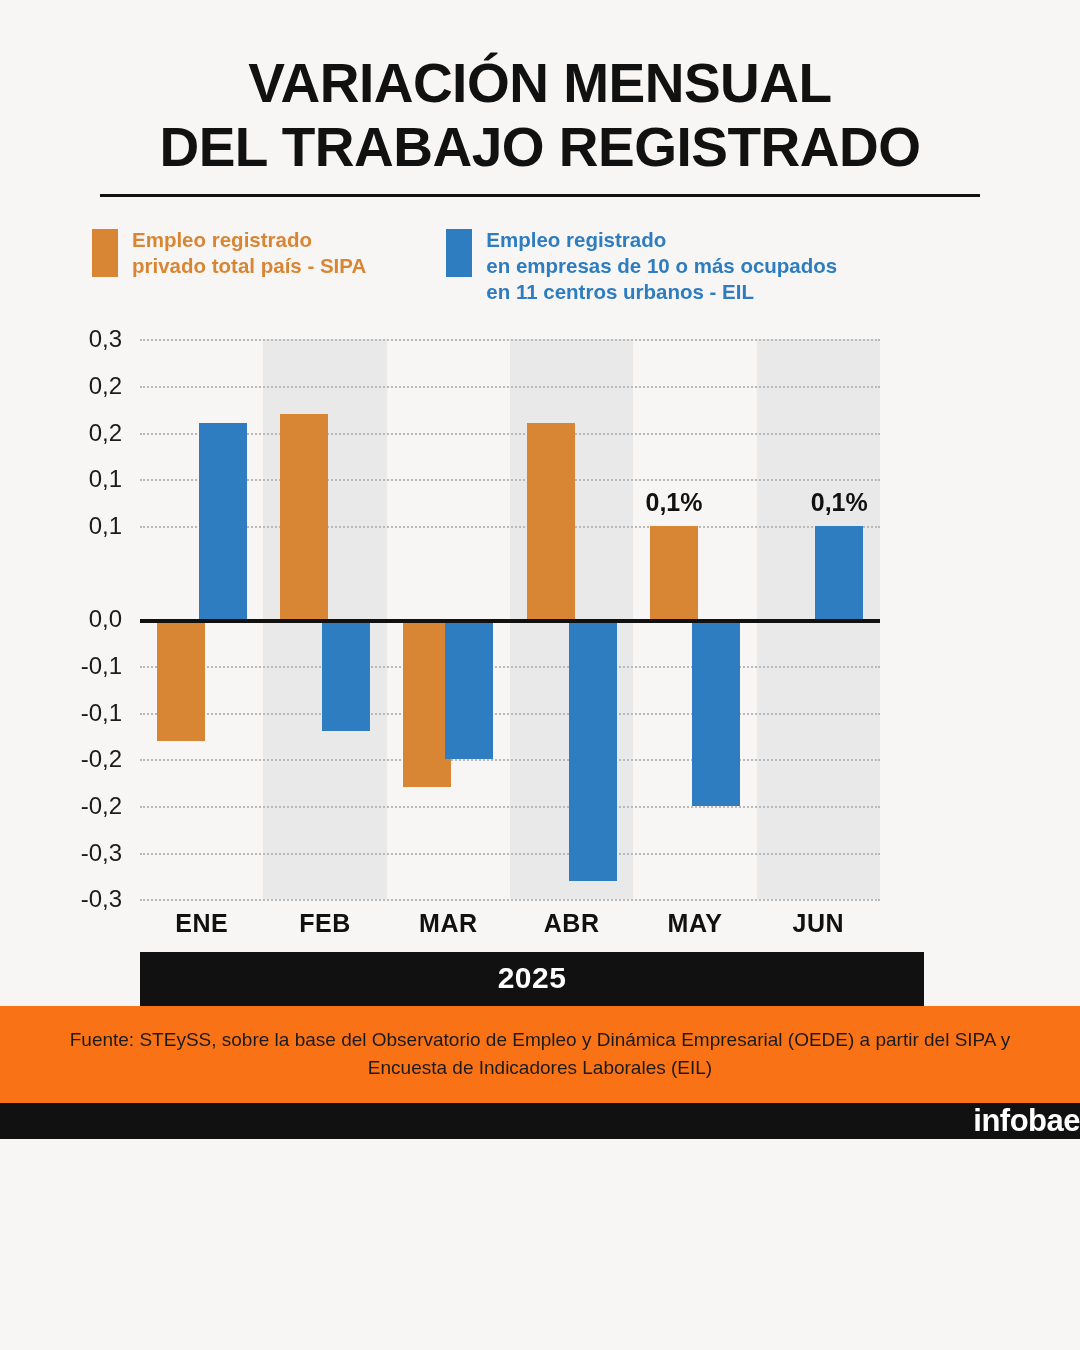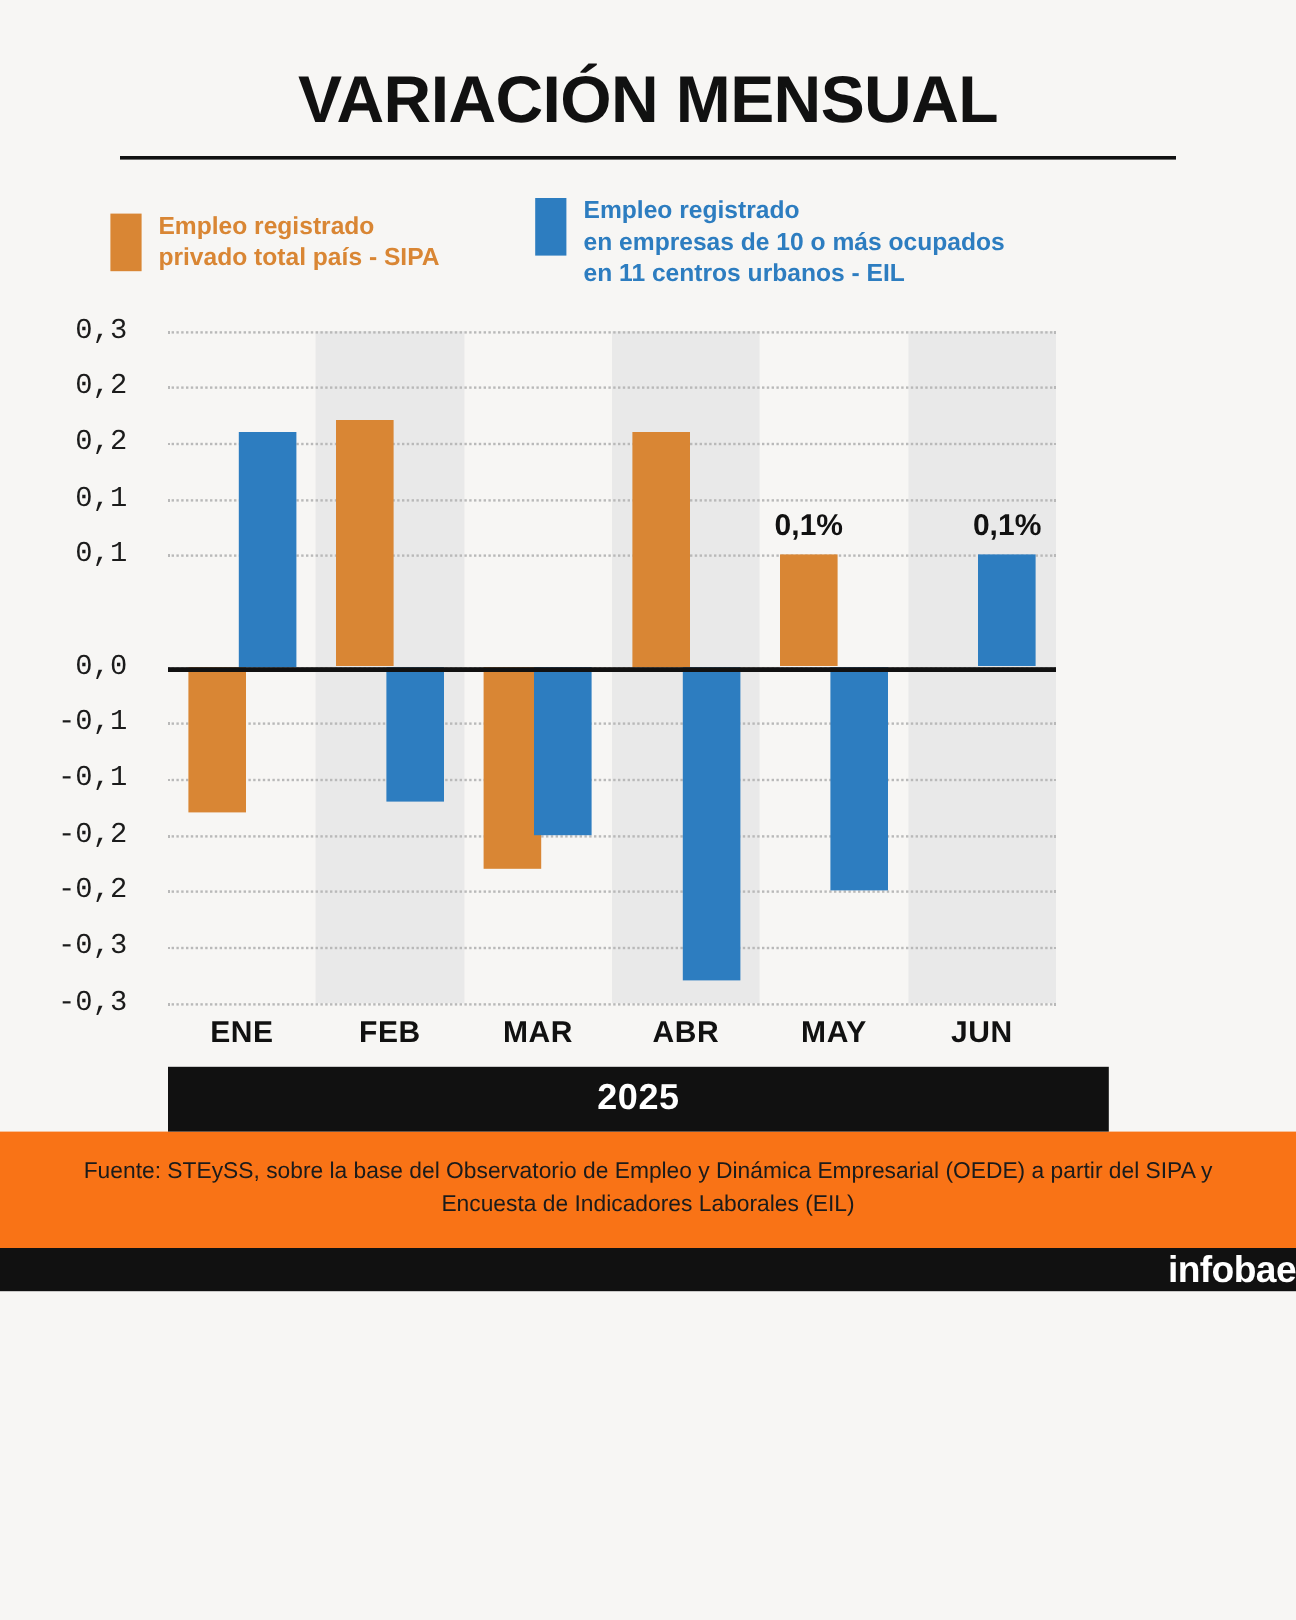--- a/index.html
+++ b/index.html
@@ -52,21 +52,20 @@
     line-height: 1.33;
     margin-top: 14px;
     padding: 0 60px;
   }
   
   .legend {
     display: flex;
     margin: 30px 0 0 0;
     padding-left: 92px;
     gap: 80px;
-    align-items: center;
   }
   .legend-item {
     display: flex;
     align-items: flex-start;
     gap: 14px;
   }
   .legend-swatch {
     width: 26px;
     height: 48px;
     flex: 0 0 auto;
@@ -111,26 +110,25 @@
     position: absolute;
     left: 0;
     right: 0;
     height: 0;
     border-top: 4px solid #111111;
     z-index: 5;
   }
   .ytick {
     position: absolute;
     right: 100%;
-    margin-right: 34px;
+    margin-right: 18px;
     transform: translateY(-50%);
     font-size: 24px;
     color: #1b1b1b;
     white-space: nowrap;
-    font-family: Liberation Mono, monospace;
   }
   .bars {
     position: absolute;
     left: 0;
     right: 0;
     top: 0;
     bottom: 0;
     display: flex;
     z-index: 3;
   }
@@ -203,20 +201,21 @@
   }
 </style>
 </head>
 <body>
 
 <div class="page">
 
   <div class="header">
     <div class="title">
       <div>VARIACIÓN MENSUAL</div>
+      <div>DEL TRABAJO REGISTRADO</div>
     </div>
     <div class="title-rule"></div>
   </div>
 
   <div class="legend">
     <div class="legend-item legend-sipa">
       <div class="legend-swatch" style="background:#d98634"></div>
       <div class="legend-label">Empleo registrado
 privado total país - SIPA</div>
     </div>

